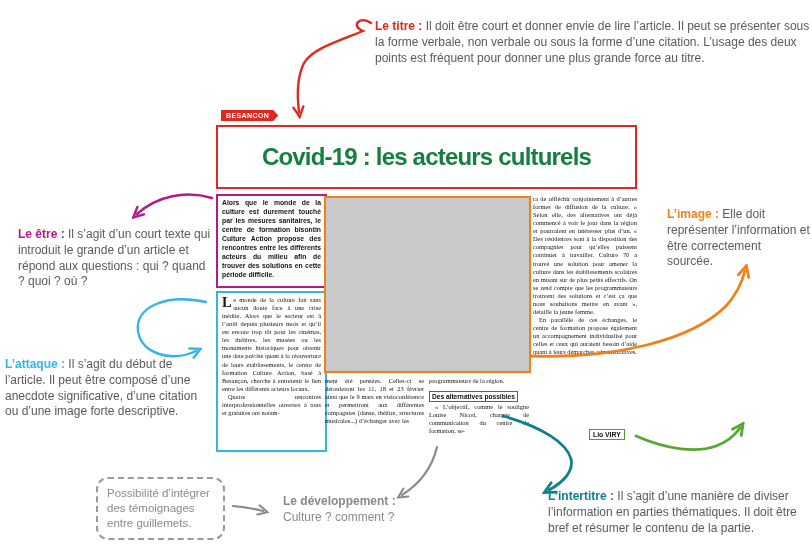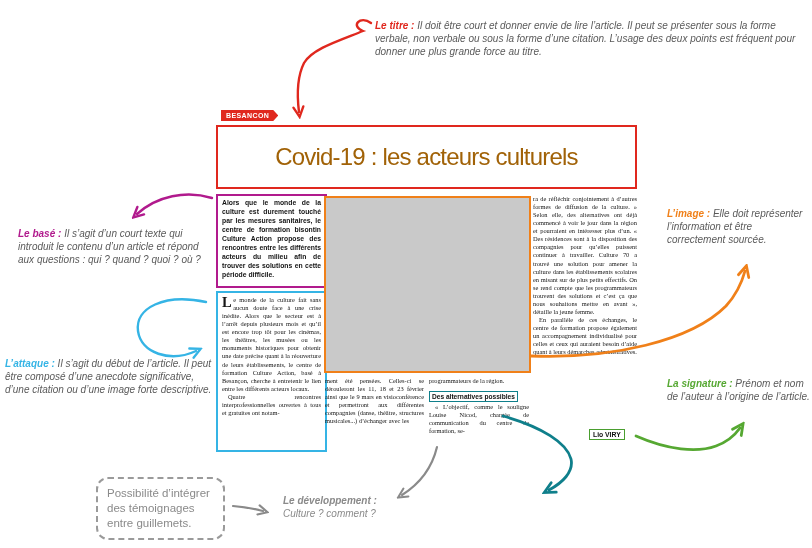--- a/index.html
+++ b/index.html
@@ -2,21 +2,21 @@
 <html><head>
 <meta charset="utf-8">
 <style>
   * { margin:0; padding:0; box-sizing:border-box; }
   body { background:#ffffff; }
   .canvas {
     position:relative; width:812px; height:548px; background:#fff;
     font-family:"Liberation Sans", sans-serif; overflow:hidden;
   }
   
-  .note { position:absolute; color:#5a5a5a; font-size:10px; line-height:1.32;font-style:italic; }
+  .note { position:absolute; color:#5a5a5a; font-size:12px; line-height:1.32; }
   .note b { font-weight:bold; }
   .c-red    { color:#e0281e; }
   .c-purple { color:#b11a8d; }
   .c-blue   { color:#35b4e5; }
   .c-orange { color:#f08019; }
   .c-green  { color:#56a832; }
   .c-teal   { color:#0f7f8b; }
   .c-gray   { color:#8a8a8a;text-align:center; }
   .dashed-box {
     position:absolute; border:2px dashed #9a9a9a; border-radius:12px;
@@ -28,22 +28,22 @@
     position:absolute; left:6px; top:0px; background:#e0281e; color:#fff;
     font-weight:bold; font-size:7px; letter-spacing:.4px; padding:2px 9px 2px 5px;
     clip-path: polygon(0 0, calc(100% - 5px) 0, 100% 50%, calc(100% - 5px) 100%, 0 100%);
   }
   .headline-box {
     position:absolute; left:1px; top:15px; width:421px; height:64px;
     border:2px solid #e0281e; display:flex; flex-direction:column;
     align-items:center; justify-content:center; background:#fff;
   }
   .headline-box span {
-    font-weight:normal; font-size:24px; line-height:1.07; letter-spacing:-0.8px;
-    color:#a16207; white-space:nowrap;
+    font-weight:bold; font-size:24px; line-height:1.07; letter-spacing:-0.8px;
+    color:#15803d; white-space:nowrap;
   }
   .box-chapo {
     position:absolute; left:1px; top:84px; width:111px; height:94px;
     border:2px solid #b11a8d; padding:3px 4px; font-weight:bold;
     font-size:6.8px; line-height:1.32; text-align:justify; color:#141414; overflow:hidden;
   }
   .box-attaque {
     position:absolute; left:1px; top:181px; width:111px; height:161px;
     border:2px solid #35b4e5; padding:3px 4px; overflow:hidden;
   }
@@ -111,39 +111,39 @@
 
     <div class="byline">Lio VIRY</div>
   </div>
 
   <div class="note" style="left:375px; top:19px; width:437px;">
     <b class="c-red">Le titre :</b>
     <span>Il doit être court et donner envie de lire l’article. Il peut se présenter sous la forme verbale, non verbale ou sous la forme d’une citation. L’usage des deux points est fréquent pour donner une plus grande force au titre.</span>
   </div>
 
   <div class="note" style="left:18px; top:227px; width:196px;">
-    <b class="c-purple">Le basé :</b>
-    <span>Il s’agit d’un court texte qui introduit le contenu d’un article et répond aux questions : qui ? quand ? quoi ? où ?</span>
+    <b class="c-purple">Le être :</b>
+    <span>Il s’agit d’un court texte qui introduit le grande d’un article et répond aux questions : qui ? quand ? quoi ? où ?</span>
   </div>
 
   <div class="note" style="left:667px; top:207px; width:143px;">
     <b class="c-orange">L’image :</b>
     <span>Elle doit représenter l’information et être correctement sourcée.</span>
   </div>
 
   <div class="note" style="left:5px; top:357px; width:208px;">
     <b class="c-blue">L’attaque :</b>
     <span>Il s’agit du début de l’article. Il peut être composé d’une anecdote significative, d’une citation ou d’une image forte descriptive.</span>
   </div>
 
-  <div class="note" style="left:667px; top:377px; width:143px;">
-    <b class="c-green">La signature :</b>
-    <span>Prénom et nom de l’auteur à l’origine de l’article.</span>
+
+  <div class="note" style="left:548px; top:489px; width:262px;">
+    <b class="c-teal">L’intertitre :</b>
+    <span>Il s’agit d’une manière de diviser l’information en parties thématiques. Il doit être bref et résumer le contenu de la partie.</span>
   </div>
-
 
   <div class="note" style="left:283px; top:494px; width:140px;">
     <b class="c-gray">Le développement :</b><br>
     <span class="c-gray">Culture ? comment ?</span>
   </div>
 
   <div class="dashed-box" style="left:96px; top:477px; width:129px;">Possibilité d’intégrer des témoignages entre guillemets.</div>
 
   <svg class="arrows" viewBox="0 0 812 548">
     <defs>

